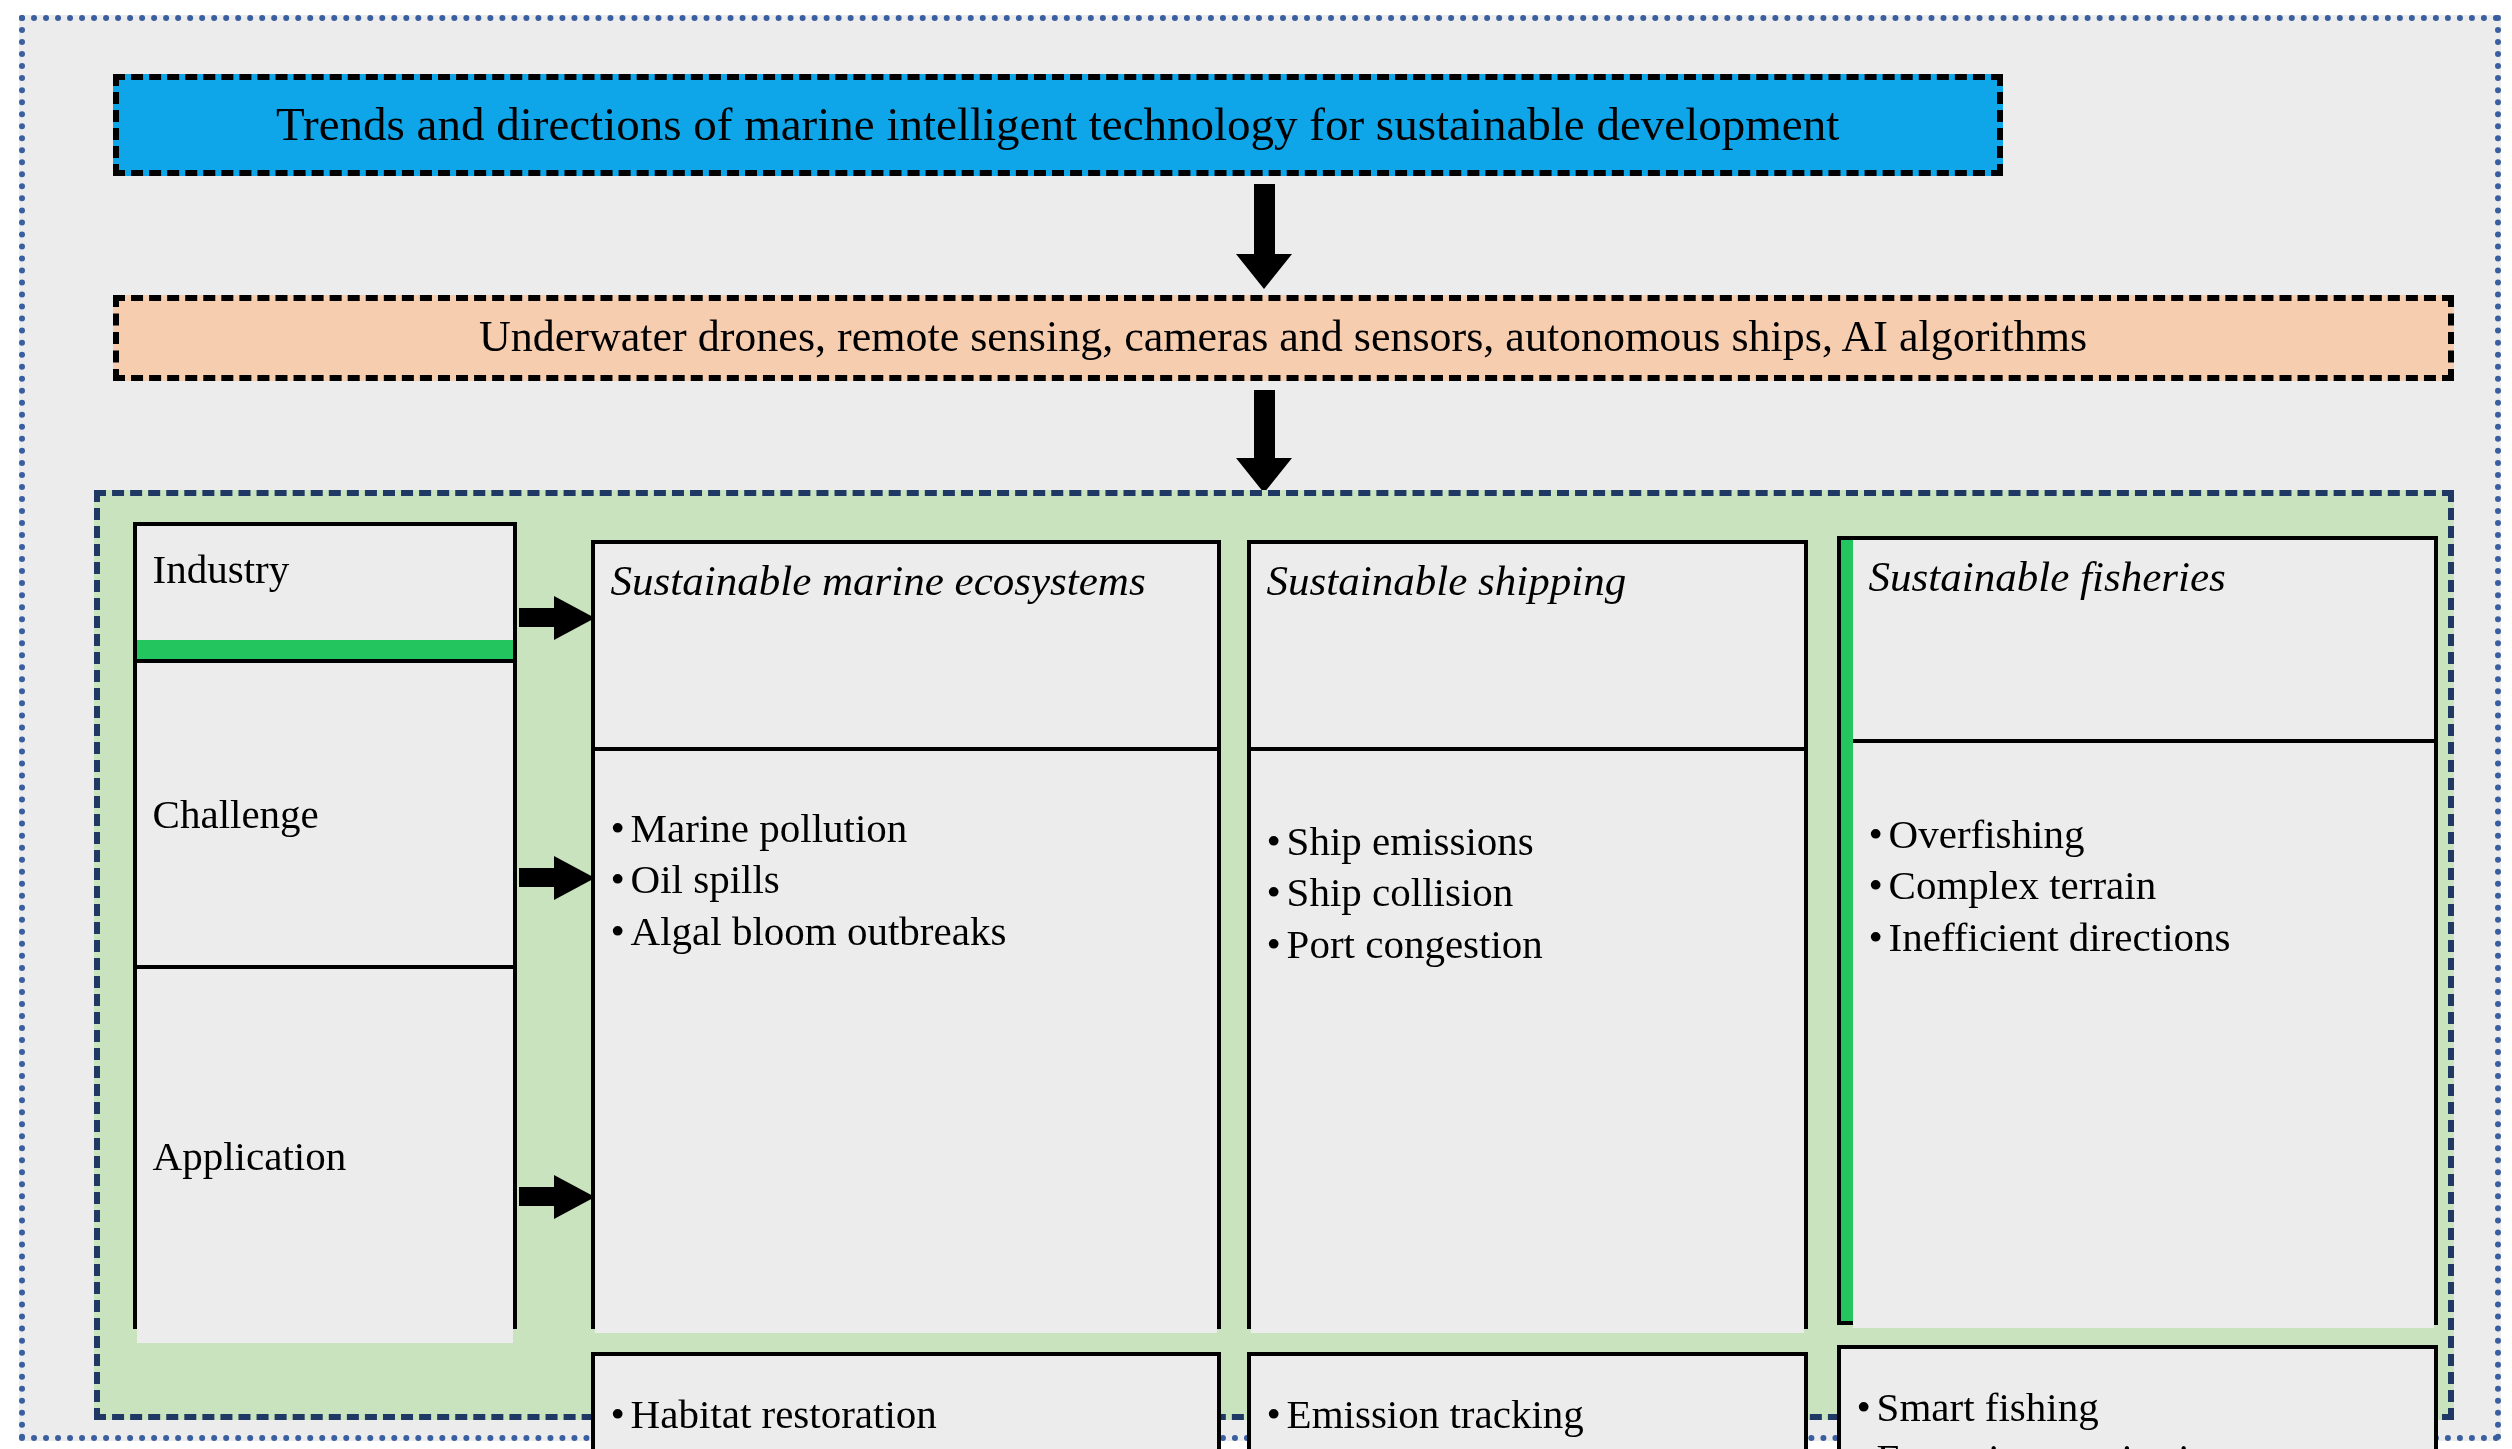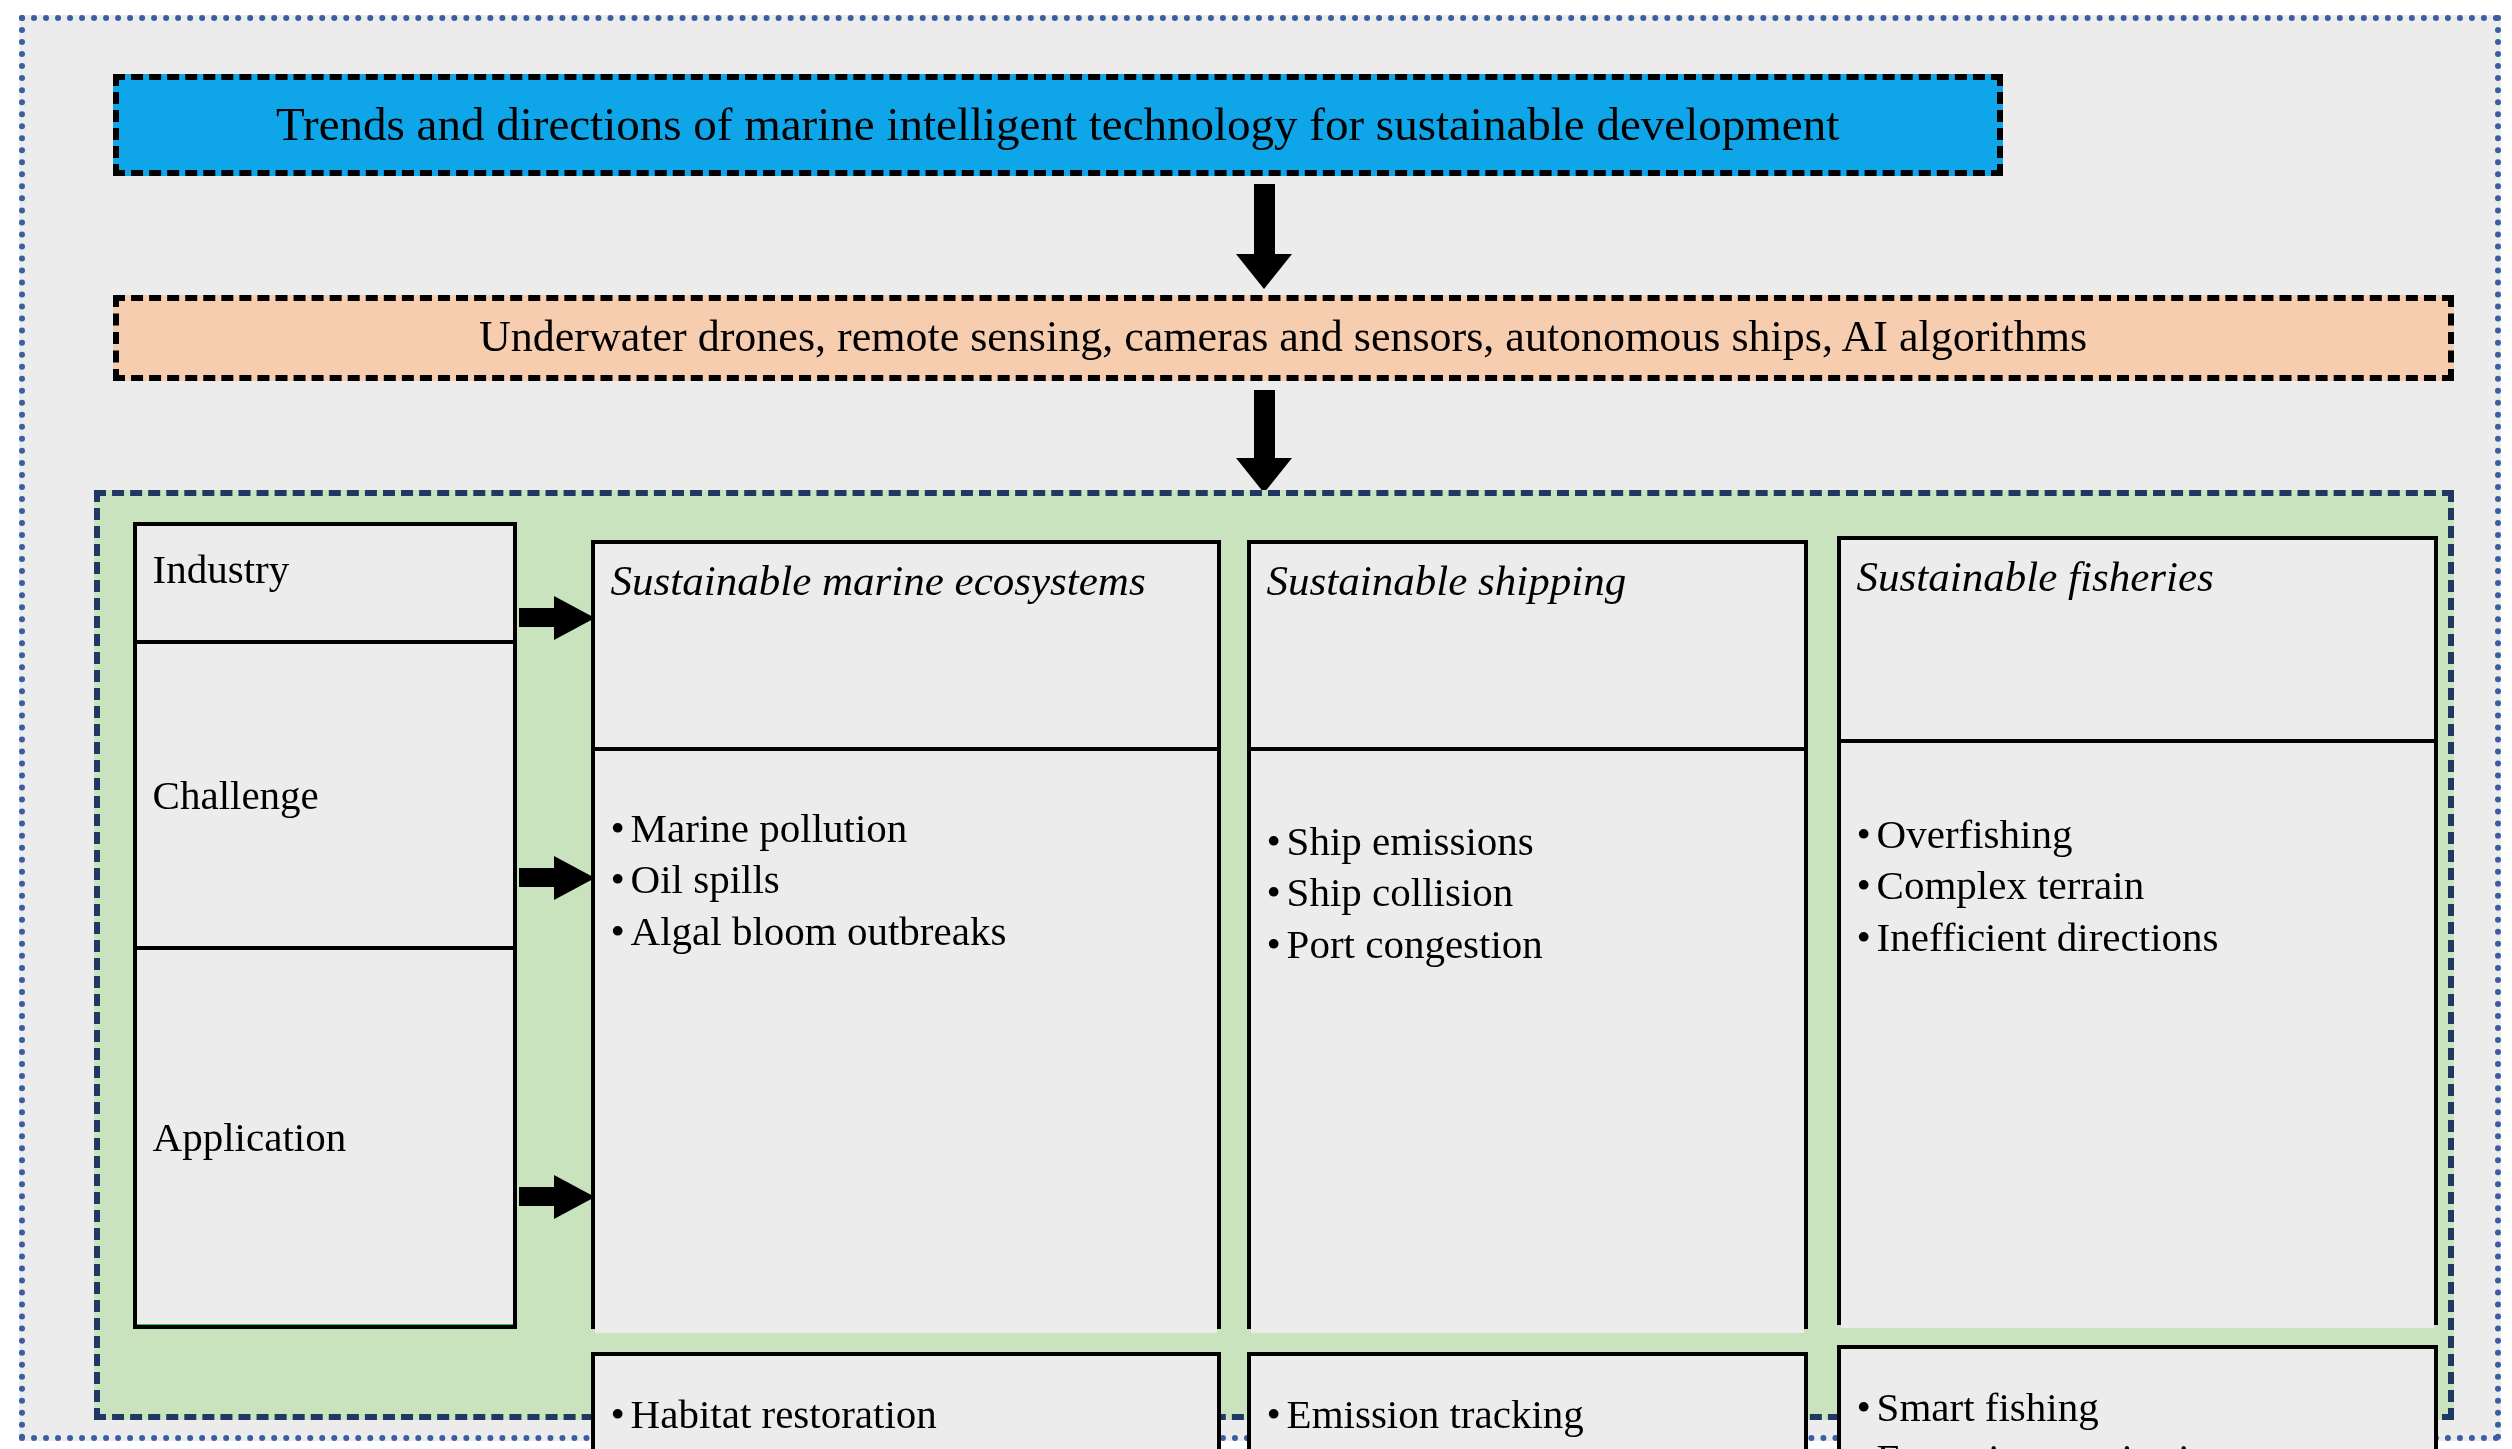--- a/index.html
+++ b/index.html
@@ -62,21 +62,21 @@
   }
   .cell{
     box-sizing:border-box; background:#ececec;
     padding:12px 16px;
   }
 
   
   #label-column{ left:33px; top:26.6px; width:384px; height:807px; }
   #label-column .cell{ display:flex; align-items:center; }
   #label-column .cell.r0{ height:114px; align-items:flex-start; }
-  #label-column .cell.r1{ height:306px; border-top:4.7px solid #000; }
+  #label-column .cell.r1{ height:306px; border-top:4.7px solid #000;margin-top:19px; }
   #label-column .cell.r2{ height:378px; border-top:4.7px solid #000; }
   .label-text{ font-size:41px; }
   #label-column .cell.r0 .label-text{ padding-top:6.6px; }
 
   
   .content-col{ }
   .content-col .head-cell{ font-size:43px; line-height:1.14;font-style:italic; }
   .content-col .list-cell{ border-top:4.7px solid #000; }
   .content-col ul{
     list-style:none; margin:0; padding:0; font-size:41px; line-height:1.26;
@@ -88,21 +88,21 @@
   }
 
   #col-eco{  left:491px;  top:44px;  width:630px; height:789px; }
   #col-eco  .head-cell{ height:203px; }
   #col-eco  .list-cell{ height:586px; padding-top:52px; }
 
   #col-ship{ left:1147px; top:44px;  width:561px; height:789px; }
   #col-ship .head-cell{ height:203px; }
   #col-ship .list-cell{ height:586px; padding-top:65px; }
 
-  #col-fish{ left:1737px; top:40px;  width:601px; height:789px; }
+  #col-fish{ left:1737px; top:40px;  width:601px; height:789px;padding-left:12px; }
   #col-fish .head-cell{ height:199px; }
   #col-fish .list-cell{ height:589px; padding-top:66px; }
 
   
   .h-arrow{ position:absolute; height:44px; }
   .h-arrow .shaft{
     position:absolute; left:0; top:12.6px; height:18.6px; background:#000;
   }
   .h-arrow .head{
     position:absolute; top:0; width:0; height:0;

